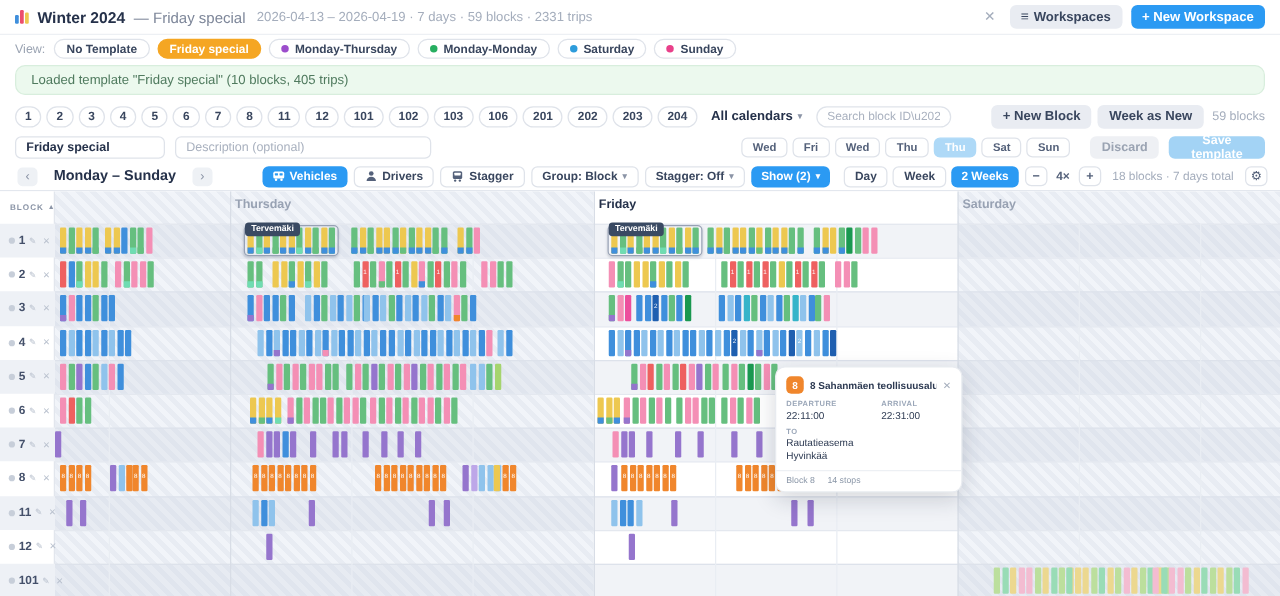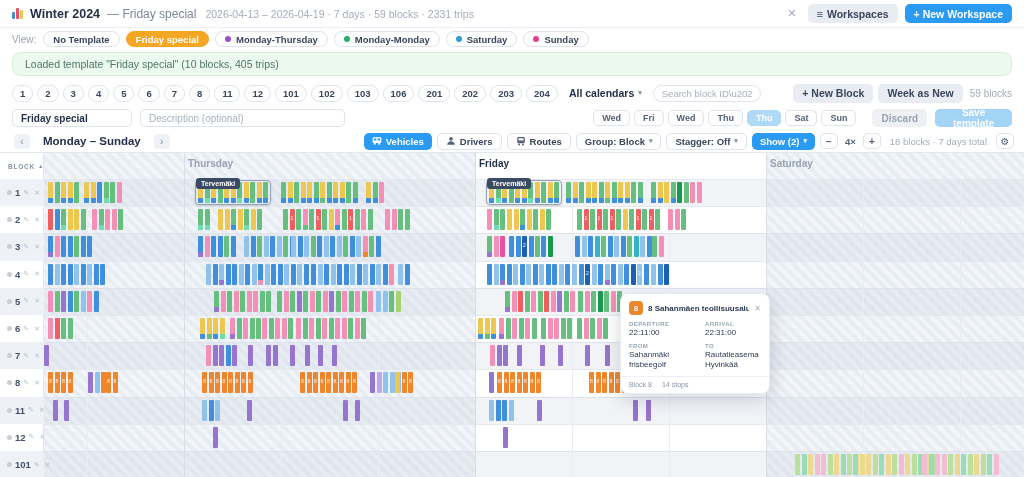--- a/index.html
+++ b/index.html
@@ -236,34 +236,39 @@
         </svg>
       <span>Drivers</span>
     </button>
     <button class="btn white sm">
       <svg class="tb-icon" viewBox="0 0 16 16" fill="#54617a">
           <rect x="2" y="1.5" width="12" height="10" rx="2"></rect>
           <rect x="4" y="3.5" width="8" height="3.5" rx="0.5" fill="#fff"></rect>
           <circle cx="5" cy="13.5" r="1.5"></circle>
           <circle cx="11" cy="13.5" r="1.5"></circle>
         </svg>
-      <span>Routes</span>
+      <span>Stagger</span>
     </button>
     <button class="btn white sm">
       <span>Group: Block</span>
       <span class="caret">▾</span>
     </button>
     <button class="btn white sm">
       <span>Stagger: Off</span>
       <span class="caret">▾</span>
     </button>
     <button class="btn blue sm">
       <span>Show (2)</span>
       <span class="caret">▾</span>
     </button>
+    <div class="view-toggle" style="display:flex;gap:4px;margin-left:6px;">
+        <button class="btn sm white">Day</button>
+        <button class="btn sm white">Week</button>
+        <button class="btn sm blue">2 Weeks</button>
+      </div>
     <button class="btn sq">−</button>
     <span class="zoom-level">4×</span>
     <button class="btn sq">+</button>
     <span class="summary">18 blocks · 7 days total</span>
     <button class="btn sq">⚙</button>
   </div>
 
   <div class="grid">
     <div class="blockcol">
       <div class="blockcol-header" style="height: 26px;">
@@ -347,24 +352,20 @@
       <div class="tt-grid">
         <div>
             <div class="tt-label">DEPARTURE</div>
              <div class="tt-val">22:11:00</div>
           </div>
         <div>
             <div class="tt-label">ARRIVAL</div>
              <div class="tt-val">22:31:00</div>
           </div>
         <div>
-            <div class="tt-label">FROM</div>
-             <div class="tt-val">Sahanmäki frisbeegolf</div>
-          </div>
-        <div>
             <div class="tt-label">TO</div>
              <div class="tt-val">Rautatieasema Hyvinkää</div>
           </div>
       </div>
       <div class="tt-foot">
         <span>Block 8</span>
         <span>14 stops</span>
       </div>
     </div>
   <div class="day-area hatched" style="left: 44px; width: 140px;"></div>

